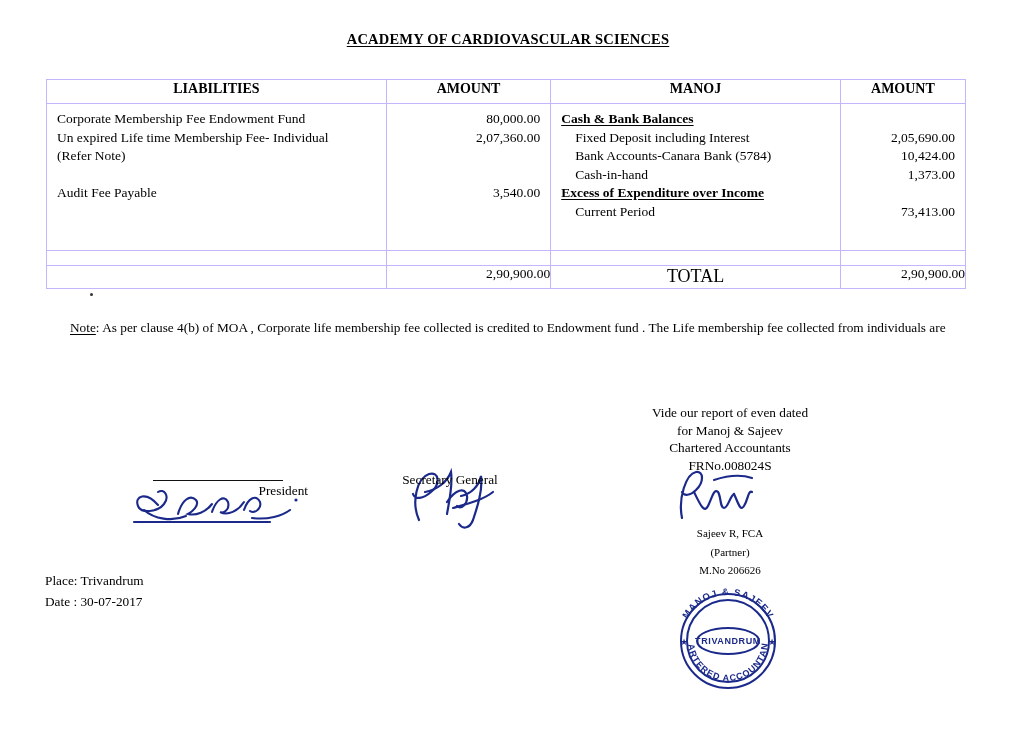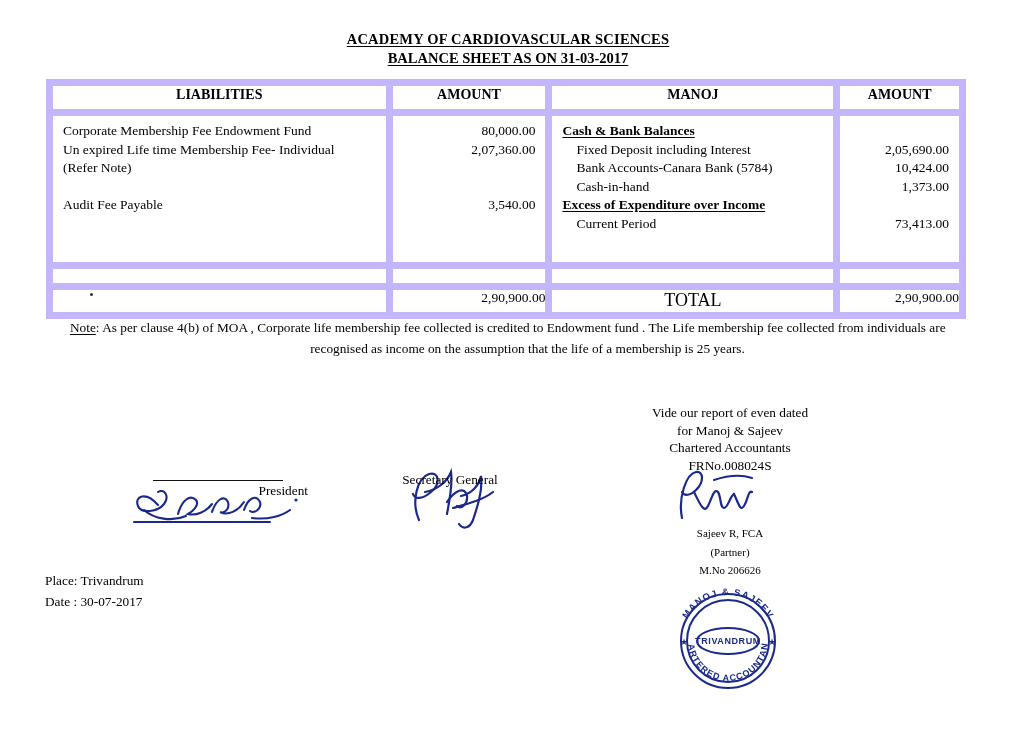--- a/index.html
+++ b/index.html
@@ -53,21 +53,21 @@
   
   .bs-table {
     position: absolute;
     left: 46px;
     top: 79px;
     width: 920px;
     border-collapse: collapse;
     font-size: 13.5px;
   }
   .bs-table td, .bs-table th {
-    border: 7px solid #c4b5fd;
+    border: 1px solid #c4b5fd;
     vertical-align: top;
     padding: 0;
   }
   .bs-table th {
     text-align: center;
     font-weight: bold;
     font-size: 14px;
     height: 20px;
     padding: 1px 0 2px 0;
   }
@@ -204,23 +204,20 @@
   .svg-sig { overflow: visible; }
 </style>
 </head>
 <body>
 
 <div class="page">
 
   <div class="doc-header">
     <div>
       <span class="line">ACADEMY OF CARDIOVASCULAR SCIENCES</span>
-    </div>
-    <div>
-      <span class="line2">BALANCE SHEET AS ON 31-03-2017</span>
     </div>
   </div>
 
   <table class="bs-table">
     <thead>
       <tr>
         <th class="col-lia">LIABILITIES</th>
         <th class="col-amt1">AMOUNT</th>
         <th class="col-ast">MANOJ</th>
         <th class="col-amt2">AMOUNT</th>
@@ -283,21 +280,20 @@
         <td class="total-label">TOTAL</td>
         <td class="total-amt">2,90,900.00</td>
       </tr>
     </tbody>
   </table>
 
   <div class="stray-dot"></div>
 
   <div class="note-block">
     <span class="note-label">Note</span><span>: As per clause  4(b) of MOA , Corporate life membership fee collected is credited to Endowment fund . The Life membership fee collected from individuals are</span>
-    <span class="note-line2">recognised as income on the assumption that the life of a membership is 25 years.</span>
   </div>
 
   <div class="audit-block">
     <div>Vide our report of even dated</div>
     <div>for Manoj &amp; Sajeev</div>
     <div>Chartered Accountants</div>
     <div>FRNo.008024S</div>
   </div>
 
   <div class="sig-sign" style="left:120px; top:478px;">

